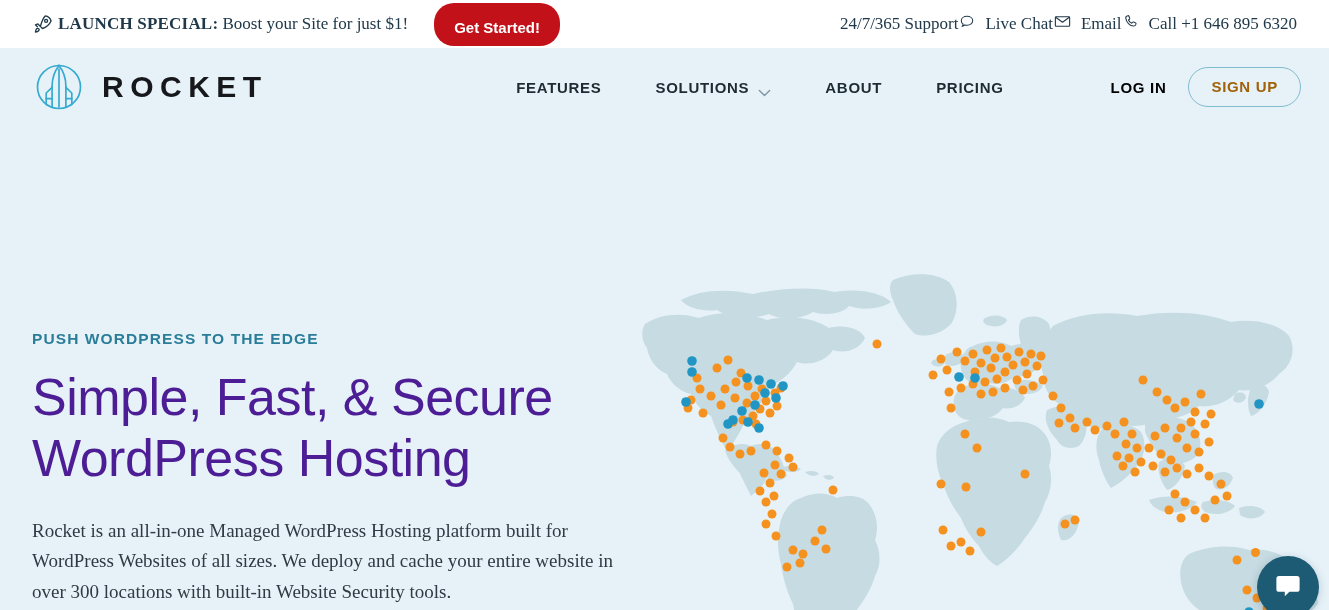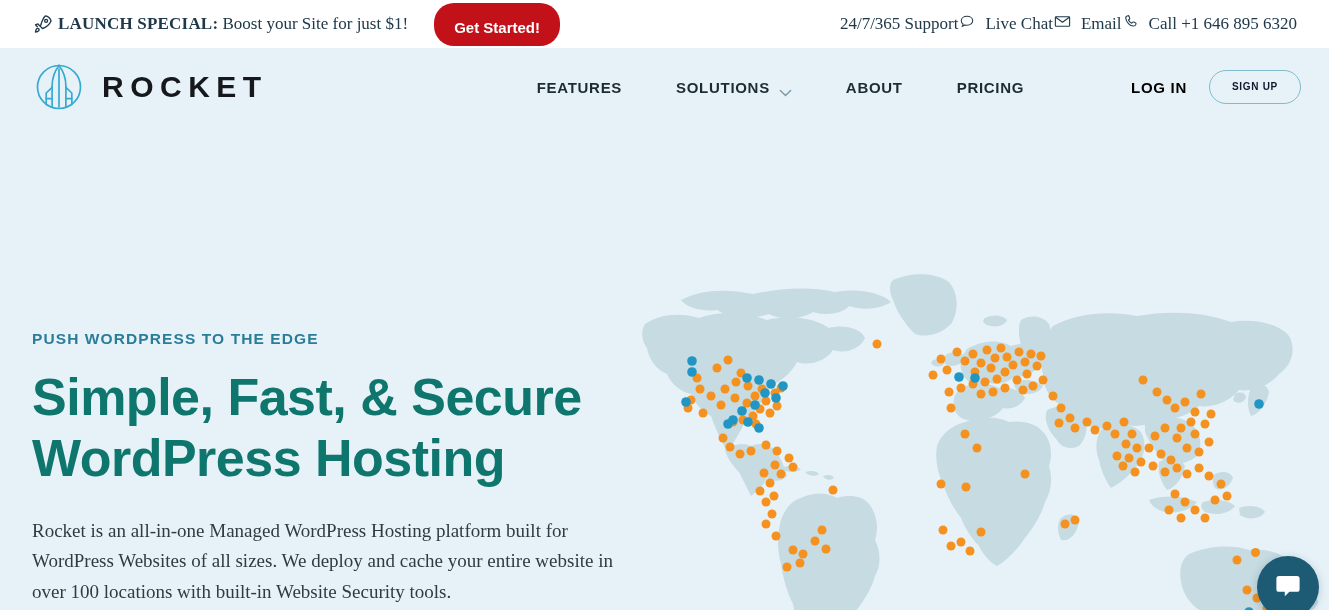--- a/index.html
+++ b/index.html
@@ -93,24 +93,24 @@
   .auth { display: flex; align-items: center; gap: 22px; margin-left: 80px; }
   .login {
     font-size: 15px;
     font-weight: bold;
     letter-spacing: .7px;
     color: #000000;
     cursor: pointer;
     white-space: nowrap;
   }
   .signup {
-    font-size: 10px;
+    font-size: 15px;
     font-weight: bold;
     letter-spacing: .7px;
-    color: #0f172a;
+    color: #a16207;
     border: 1.5px solid #7fbcce;
     border-radius: 22px;
     padding: 10px 22px 11px;
     background: transparent;
     cursor: pointer;
     white-space: nowrap;
     font-family: "Liberation Sans", sans-serif;
   }
 
   
@@ -124,23 +124,23 @@
   }
   .eyebrow {
     font-size: 15.5px;
     font-weight: bold;
     letter-spacing: 1.1px;
     color: #2a7d99;
     margin-bottom: 19px;
   }
   .headline {
     font-size: 52px;
-    font-weight: bold;
+    font-weight: normal;
     line-height: 1.18;
-    color: #0f766e;
+    color: #4c1d95;
     letter-spacing: -0.5px;
     margin-bottom: 26px;
   }
   .subcopy {
     font-family: "Liberation Serif", serif;
     font-size: 19px;
     line-height: 1.62;
     color: #2f3b44;
     width: 615px;
   }
@@ -530,21 +530,21 @@
       </g>
     </svg>
   </div>
 
   <div class="hero-copy">
     <div class="eyebrow">PUSH WORDPRESS TO THE EDGE</div>
     <h1 class="headline">
       <span>Simple, Fast, &amp; Secure</span><br>
       <span>WordPress Hosting</span>
     </h1>
-    <p class="subcopy">Rocket is an all-in-one Managed WordPress Hosting platform built for WordPress Websites of all sizes. We deploy and cache your entire website in over 100 locations with built-in Website Security tools.</p>
+    <p class="subcopy">Rocket is an all-in-one Managed WordPress Hosting platform built for WordPress Websites of all sizes. We deploy and cache your entire website in over 300 locations with built-in Website Security tools.</p>
   </div>
 
 </div>
 
 <div class="chat-widget">
   <span class="chat-dot"></span>
   <button class="chat-bubble-btn">
     <span class="ico">
       <svg viewBox="0 0 30 30" width="30" height="30" fill="#ffffff">
         <path d="M6 5h18a2.6 2.6 0 0 1 2.6 2.6v10.6A2.6 2.6 0 0 1 24 20.8h-7.6l-4.6 4.4v-4.4H6a2.6 2.6 0 0 1-2.6-2.6V7.6A2.6 2.6 0 0 1 6 5z"></path>

